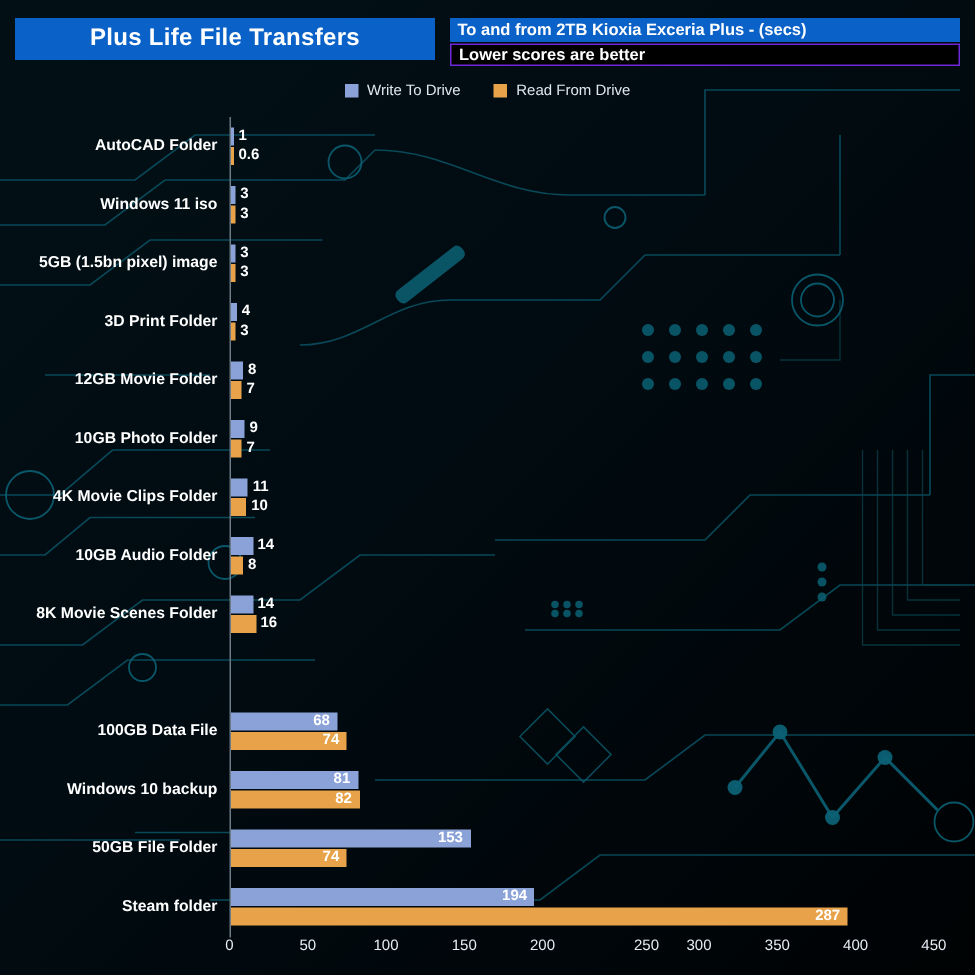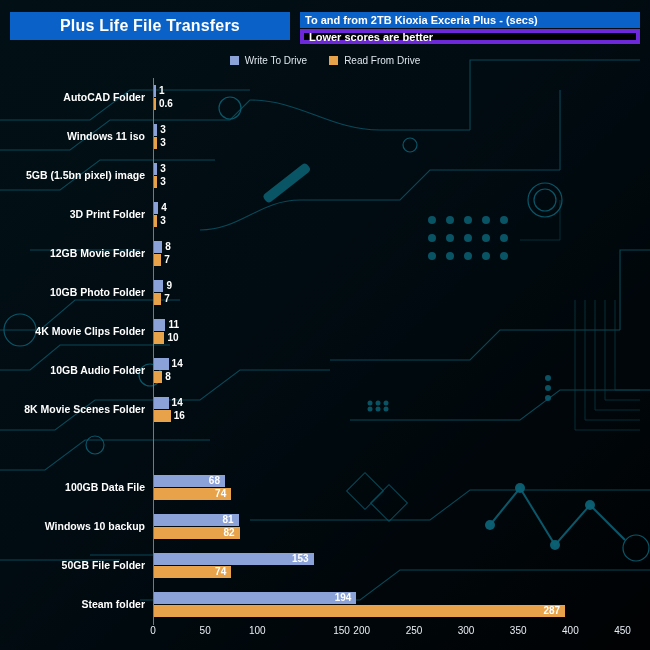--- a/index.html
+++ b/index.html
@@ -22,21 +22,21 @@
   .hdr-left span{
     font-size:16px;font-weight:bold;color:#fff;letter-spacing:.2px;
   }
   .hdr-right-top{
     position:absolute;left:300px;top:12px;width:340px;height:16px;
     background:#0a62c8;display:flex;align-items:center;
   }
   .hdr-right-top span{font-size:11px;font-weight:bold;color:#fff;padding-left:5px;}
   .hdr-right-bot{
     position:absolute;left:300px;top:29px;width:340px;height:15px;
-    background:#000;border:4px solid #6d28d9;box-sizing:border-box;
+    background:#000;border:1px solid #6d28d9;box-sizing:border-box;
     display:flex;align-items:center;
   }
   .hdr-right-bot span{font-size:11px;font-weight:bold;color:#fff;padding-left:5px;}
 
   
   .legend{
     position:absolute;left:0;right:0;top:52px;height:16px;
     display:flex;align-items:center;justify-content:center;gap:22px;
     z-index:3;
   }
@@ -292,21 +292,21 @@
           <div class="bar read" style="top: 19.5357px; width: 411.13px; background: rgb(232, 163, 74);"></div>
           <div class="bval" style="top: 19.5357px; left: 407.13px; transform: translateX(-100%);">287</div>
         </div>
       </div>
   </div>
 
   <div class="xaxis" id="xaxis">
       <div class="xtick" style="left: 0px;">0</div>
       <div class="xtick" style="left: 52.1739px;">50</div>
       <div class="xtick" style="left: 104.348px;">100</div>
-      <div class="xtick" style="left: 156.522px; margin-left: 32px;">150</div>
+      <div class="xtick" style="left: 156.522px;">150</div>
       <div class="xtick" style="left: 208.696px;">200</div>
-      <div class="xtick" style="left: 261px;">250</div>
+      <div class="xtick" style="left: 278px;">250</div>
       <div class="xtick" style="left: 313.043px;">300</div>
       <div class="xtick" style="left: 365.217px;">350</div>
       <div class="xtick" style="left: 417.391px;">400</div>
       <div class="xtick" style="left: 469.565px;">450</div>
     </div>
 </div>
 
 </body></html>

